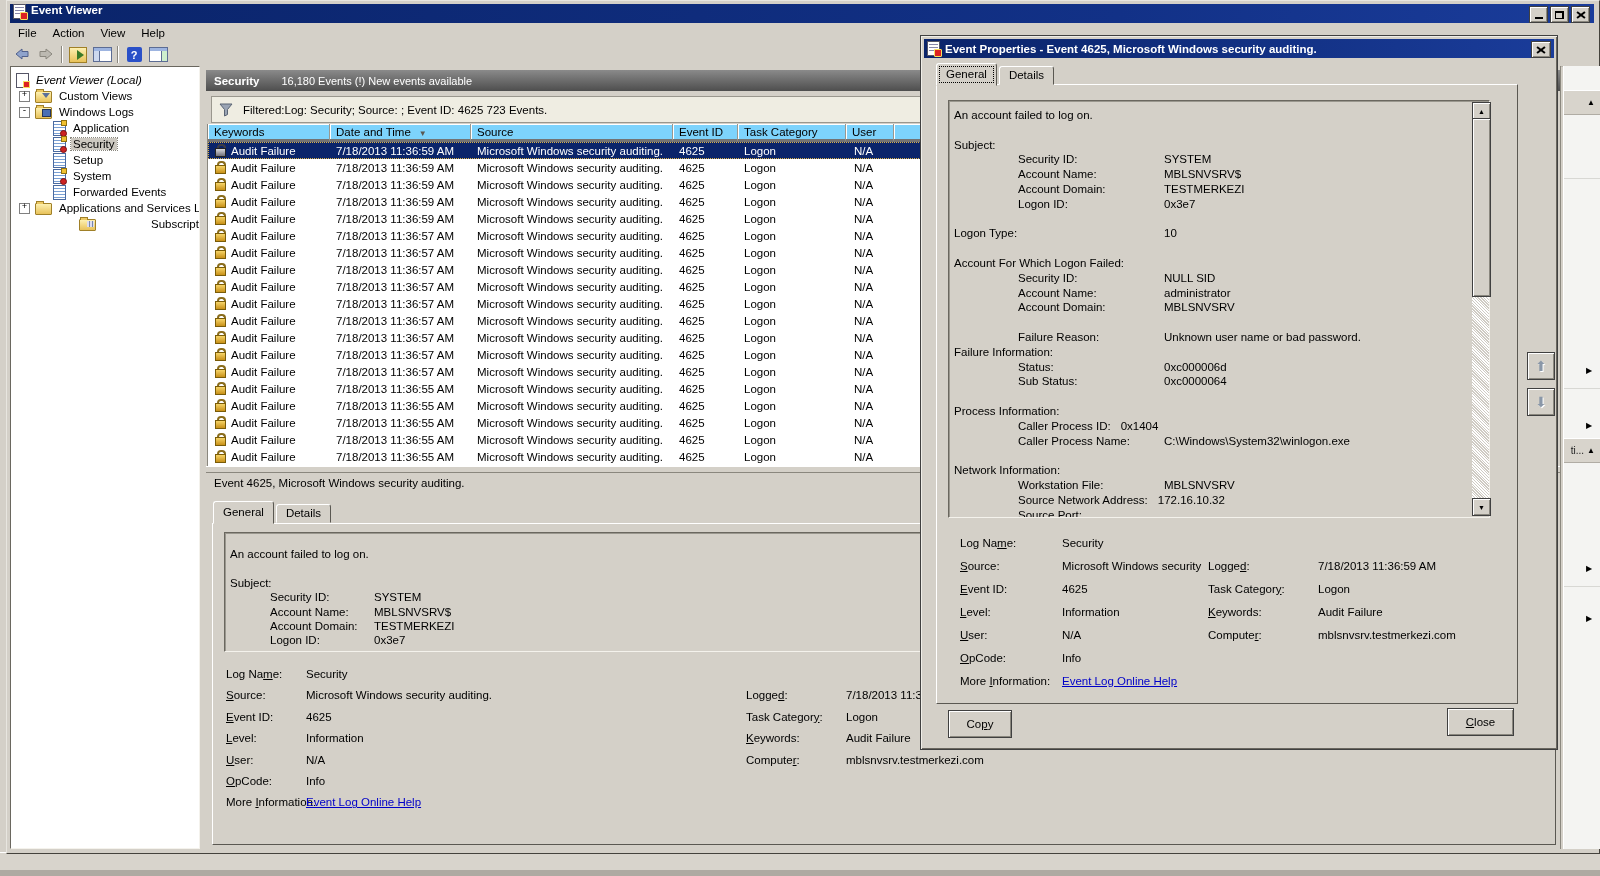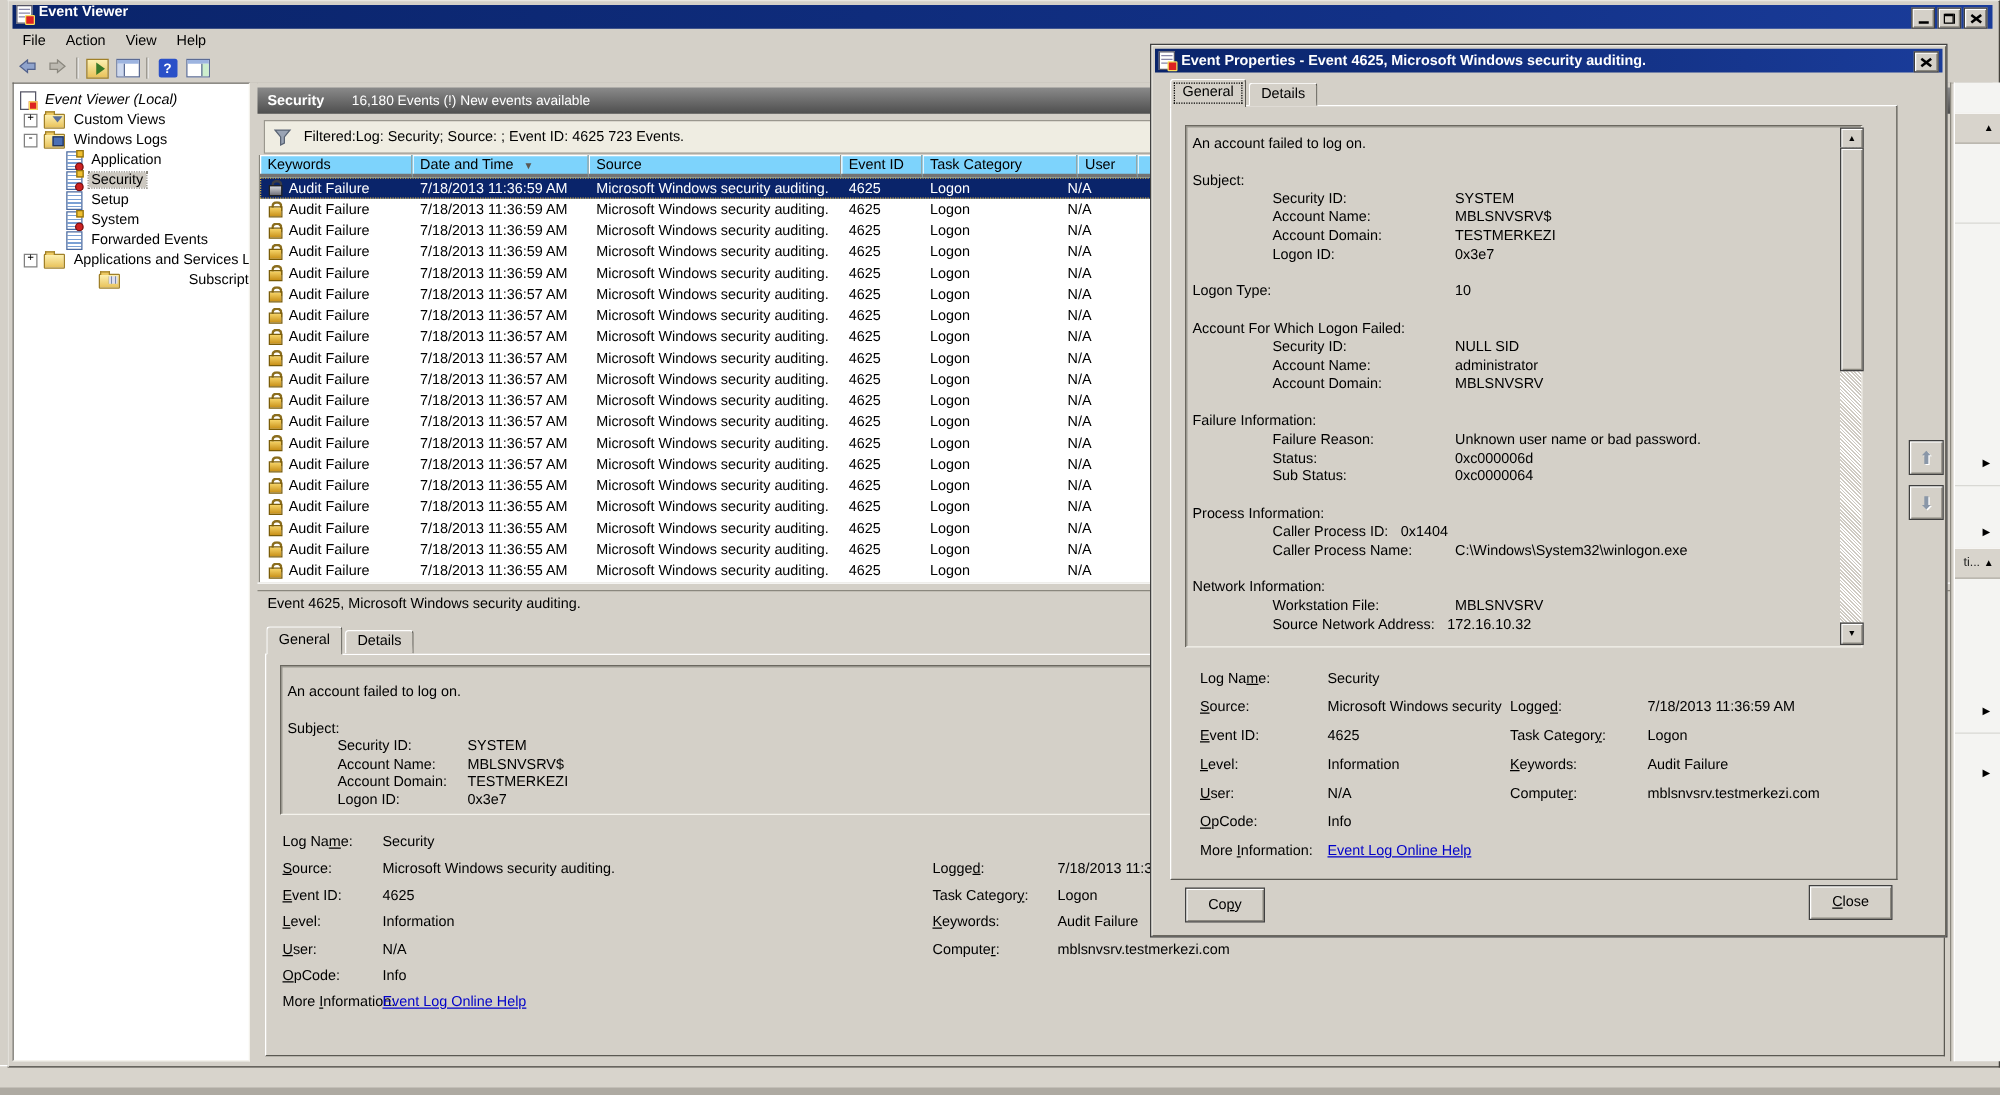--- a/index.html
+++ b/index.html
@@ -267,21 +267,21 @@
         <path d="M1 1 H13 L8.5 6.5 V11.5 L5.5 13 V6.5 Z" fill="#9aa4b4" stroke="#5a6474"></path>
       </svg>
     <span>Filtered:Log: Security; Source: ; Event ID: 4625 723 Events.</span>
   </div>
   <div class="abs grid">
     <div class="ghead" id="ghead">
         <div class="gh" style="width: 122px; flex: 0 0 auto;">Keywords</div>
         <div class="gh" style="width: 141px; flex: 0 0 auto;">Date and Time<span class="sort">▼</span></div>
         <div class="gh" style="width: 202px; flex: 0 0 auto;">Source</div>
         <div class="gh" style="width: 65px; flex: 0 0 auto;">Event ID</div>
-        <div class="gh" style="width: 124px; flex: 0 0 auto;">Task Category</div>
+        <div class="gh" style="width: 108px; flex: 0 0 auto;">Task Category</div>
         <div class="gh" style="width: 48px; flex: 0 0 auto;">User</div>
         <div class="gh" style="flex: 1 1 0%;"></div>
       </div>
     <div id="gbody">
         <div class="grow sel">
           <div class="gc" style="width: 122px;"><span class="lock"></span>Audit Failure</div>
           <div class="gc" style="width: 141px;">7/18/2013 11:36:59 AM</div>
           <div class="gc" style="width: 202px;">Microsoft Windows security auditing.</div>
           <div class="gc" style="width: 65px;">4625</div>
           <div class="gc" style="width: 110px;">Logon</div>
@@ -539,32 +539,33 @@
       <div class="mline ind"><span class="mlbl">Account Domain:</span><span class="mval">TESTMERKEZI</span></div>
       <div class="mline ind"><span class="mlbl">Logon ID:</span><span class="mval">0x3e7</span></div>
       <div class="mline">&nbsp;</div>
       <div class="mline"><span class="mlbl">Logon Type:</span><span class="mval">10</span></div>
       <div class="mline">&nbsp;</div>
       <div class="mline">Account For Which Logon Failed:</div>
       <div class="mline ind"><span class="mlbl">Security ID:</span><span class="mval">NULL SID</span></div>
       <div class="mline ind"><span class="mlbl">Account Name:</span><span class="mval">administrator</span></div>
       <div class="mline ind"><span class="mlbl">Account Domain:</span><span class="mval">MBLSNVSRV</span></div>
       <div class="mline">&nbsp;</div>
+      <div class="mline ind"><span class="mlbl">Failure Reason:</span><span class="mval">Unknown user name or bad password.</span></div>
       <div class="mline">Failure Information:</div>
-      <div class="mline ind"><span class="mlbl">Failure Reason:</span><span class="mval">Unknown user name or bad password.</span></div>
       <div class="mline ind"><span class="mlbl">Status:</span><span class="mval">0xc000006d</span></div>
       <div class="mline ind"><span class="mlbl">Sub Status:</span><span class="mval">0xc0000064</span></div>
       <div class="mline">&nbsp;</div>
       <div class="mline">Process Information:</div>
       <div class="mline ind inl"><span class="mlbl">Caller Process ID:</span><span class="mval">0x1404</span></div>
       <div class="mline ind"><span class="mlbl">Caller Process Name:</span><span class="mval">C:\Windows\System32\winlogon.exe</span></div>
       <div class="mline">&nbsp;</div>
       <div class="mline">Network Information:</div>
       <div class="mline ind"><span class="mlbl">Workstation File:</span><span class="mval">MBLSNVSRV</span></div>
       <div class="mline ind inl"><span class="mlbl">Source Network Address:</span><span class="mval">172.16.10.32</span></div>
+      <div class="mline ind"><span class="mlbl">Source Port:</span><span class="mval"></span></div>
     </div>
   <div class="abs" style="left:1470px;top:100px;width:21px;height:418px">
     <div class="vscroll">
       <div class="sbtn up btn3d">▲</div>
       <div class="strack"></div>
       <div class="sthumb btn3d"></div>
       <div class="sbtn dn btn3d">▼</div>
     </div>
   </div>
   <div class="abs fieldcol dlgfl" id="dlg-fl">

